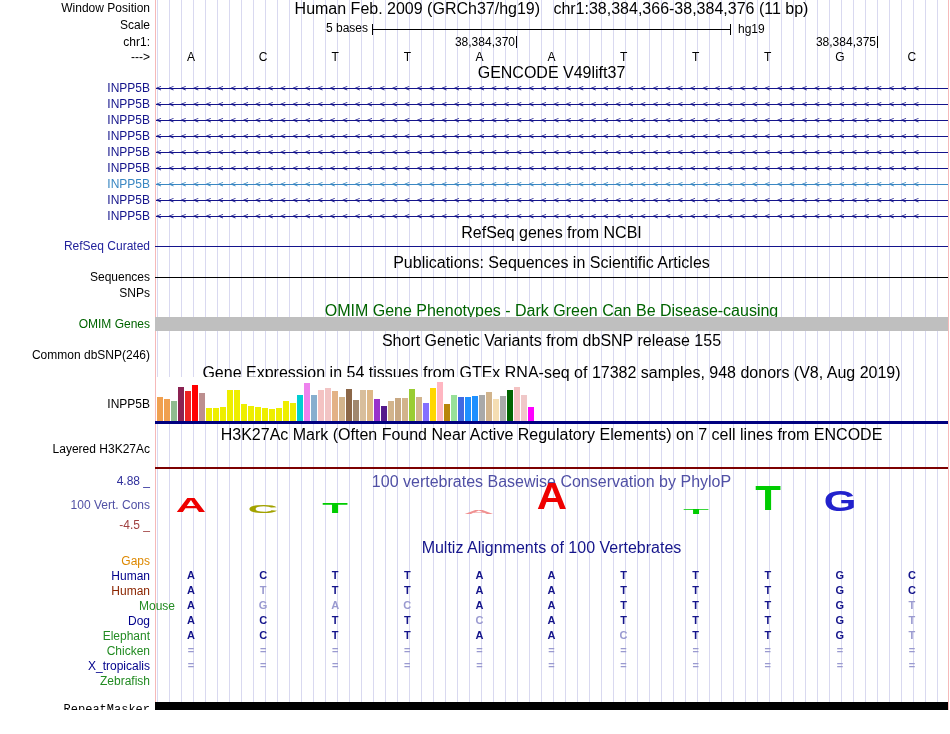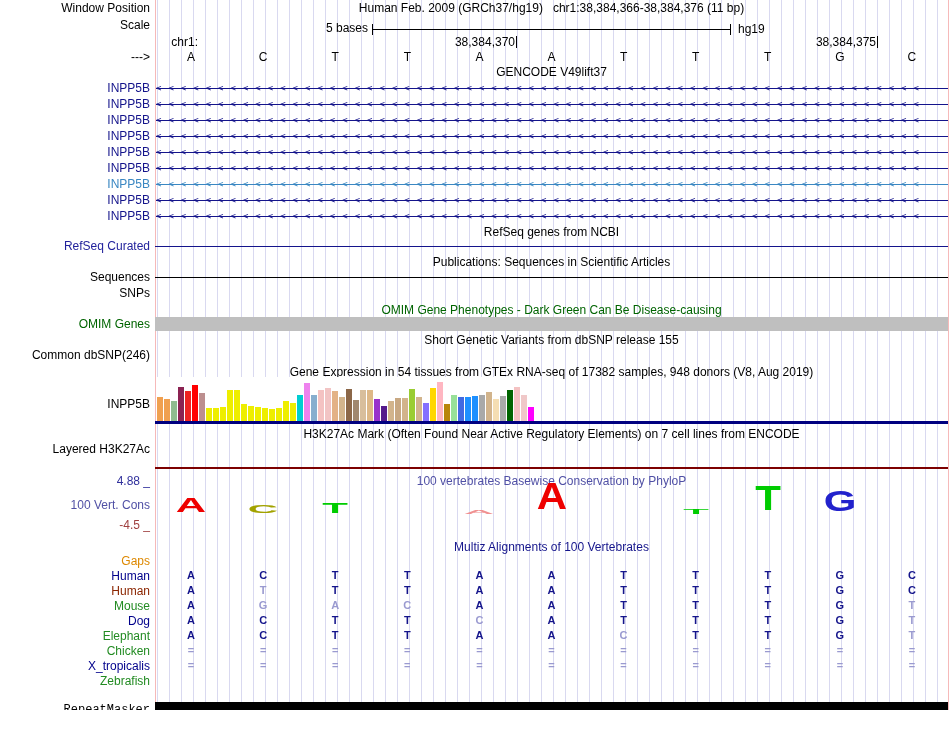--- a/index.html
+++ b/index.html
@@ -2,21 +2,21 @@
 <html><head>
 <meta charset="utf-8">
 <style>
   html,body{margin:0;padding:0;background:#fff;}
   #screen{position:relative;width:950px;height:710px;background:#fff;
     font-family:"Liberation Sans","DejaVu Sans",sans-serif;font-size:12px;color:#000;overflow:hidden;}
   .grid{position:absolute;left:157px;top:0;width:791px;height:734px;
     background-image:repeating-linear-gradient(to right,#d9d9f0 0px,#d9d9f0 1px,transparent 1px,transparent 12px);}
   .edge{position:absolute;top:0;width:1px;height:734px;background:#f6b9b9;}
   .lbl{position:absolute;left:0;width:150px;text-align:right;font-size:12px;line-height:13px;white-space:nowrap;}
-  .title{position:absolute;left:155px;width:793px;text-align:center;font-size:12px;line-height:13px;}
+  .title{position:absolute;left:155px;width:793px;text-align:center;font-size:16px;line-height:13px;}
   .hline{position:absolute;left:155px;width:793px;}
   .base{position:absolute;width:40px;text-align:center;font-size:12px;line-height:13px;}
   .tx-row{position:absolute;left:156px;width:792px;height:13px;overflow:hidden;white-space:nowrap;
     font-family:"DejaVu Sans Mono",monospace;font-size:9px;line-height:13px;letter-spacing:7px;
     background-image:linear-gradient(to bottom,transparent 6px,currentColor 6px,currentColor 7px,transparent 7px);}
   .bar{position:absolute;bottom:0;width:6px;}
   .logo{position:absolute;width:48px;text-align:center;font-weight:bold;font-size:20px;line-height:20px;
     transform-origin:50% 100%;}
   .cell{position:absolute;width:40px;text-align:center;font-size:11px;font-weight:bold;line-height:13px;}
   .tick{position:absolute;width:1px;background:#000;}
@@ -36,21 +36,21 @@
     <span>chr1:38,384,366-38,384,376 (11 bp)</span>
   </div>
 
   <div class="lbl" style="top:19px;">Scale</div>
   <div class="coord" style="left:270px;width:98px;top:22px;">5 bases</div>
   <div style="position:absolute;left:372px;top:29px;width:358px;height:1px;background:#000;"></div>
   <div class="tick" style="left:372px;top:24px;height:11px;"></div>
   <div class="tick" style="left:730px;top:24px;height:11px;"></div>
   <div style="position:absolute;left:738px;top:22px;font-size:12px;">hg19</div>
 
-  <div class="lbl" style="top:36px;padding-left:48px;">chr1:</div>
+  <div class="lbl" style="top:36px;">chr1:</div>
   <div class="coord" style="left:426px;width:89px;top:36px;">38,384,370</div>
   <div class="tick" style="left:516px;top:36px;height:12px;"></div>
   <div class="coord" style="left:787px;width:89px;top:36px;">38,384,375</div>
   <div class="tick" style="left:877px;top:36px;height:12px;"></div>
 
   <div class="lbl" style="top:51px;">---&gt;</div>
   <div id="bases-row">
       <div class="base" style="left: 171.045px; top: 51px;">A</div>
       <div class="base" style="left: 243.136px; top: 51px;">C</div>
       <div class="base" style="left: 315.227px; top: 51px;">T</div>
@@ -260,19 +260,19 @@
     <div class="lbl" style="top: 114px; color: rgb(20, 20, 139);">INPP5B</div>
     <div class="lbl" style="top: 130px; color: rgb(20, 20, 139);">INPP5B</div>
     <div class="lbl" style="top: 146px; color: rgb(20, 20, 139);">INPP5B</div>
     <div class="lbl" style="top: 162px; color: rgb(20, 20, 139);">INPP5B</div>
     <div class="lbl" style="top: 178px; color: rgb(58, 135, 194);">INPP5B</div>
     <div class="lbl" style="top: 194px; color: rgb(20, 20, 139);">INPP5B</div>
     <div class="lbl" style="top: 210px; color: rgb(20, 20, 139);">INPP5B</div>
     <div class="lbl" style="top: 555px; color: rgb(221, 136, 0);">Gaps</div>
     <div class="lbl" style="top: 570px; color: rgb(0, 0, 139);">Human</div>
     <div class="lbl" style="top: 585px; color: rgb(139, 37, 0);">Human</div>
-    <div class="lbl" style="top: 600px; color: rgb(34, 139, 34);">Mouse</div>
+    <div class="lbl" style="top: 600px; color: rgb(34, 139, 34); padding-left: 25px;">Mouse</div>
     <div class="lbl" style="top: 615px; color: rgb(0, 0, 139);">Dog</div>
     <div class="lbl" style="top: 630px; color: rgb(34, 139, 34);">Elephant</div>
     <div class="lbl" style="top: 645px; color: rgb(34, 139, 34);">Chicken</div>
     <div class="lbl" style="top: 660px; color: rgb(0, 0, 139);">X_tropicalis</div>
     <div class="lbl" style="top: 675px; color: rgb(34, 139, 34);">Zebrafish</div>
   </div>
 
 </body></html>

